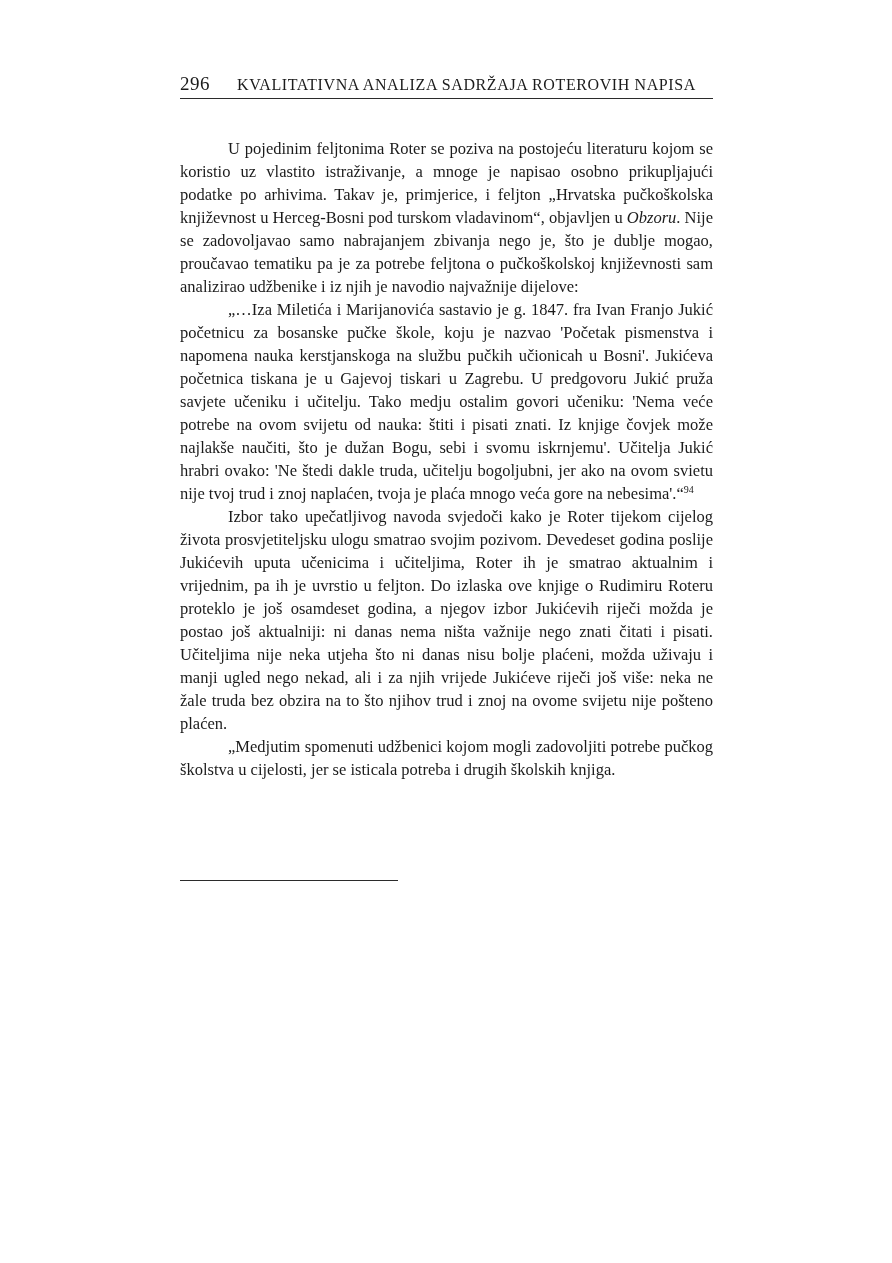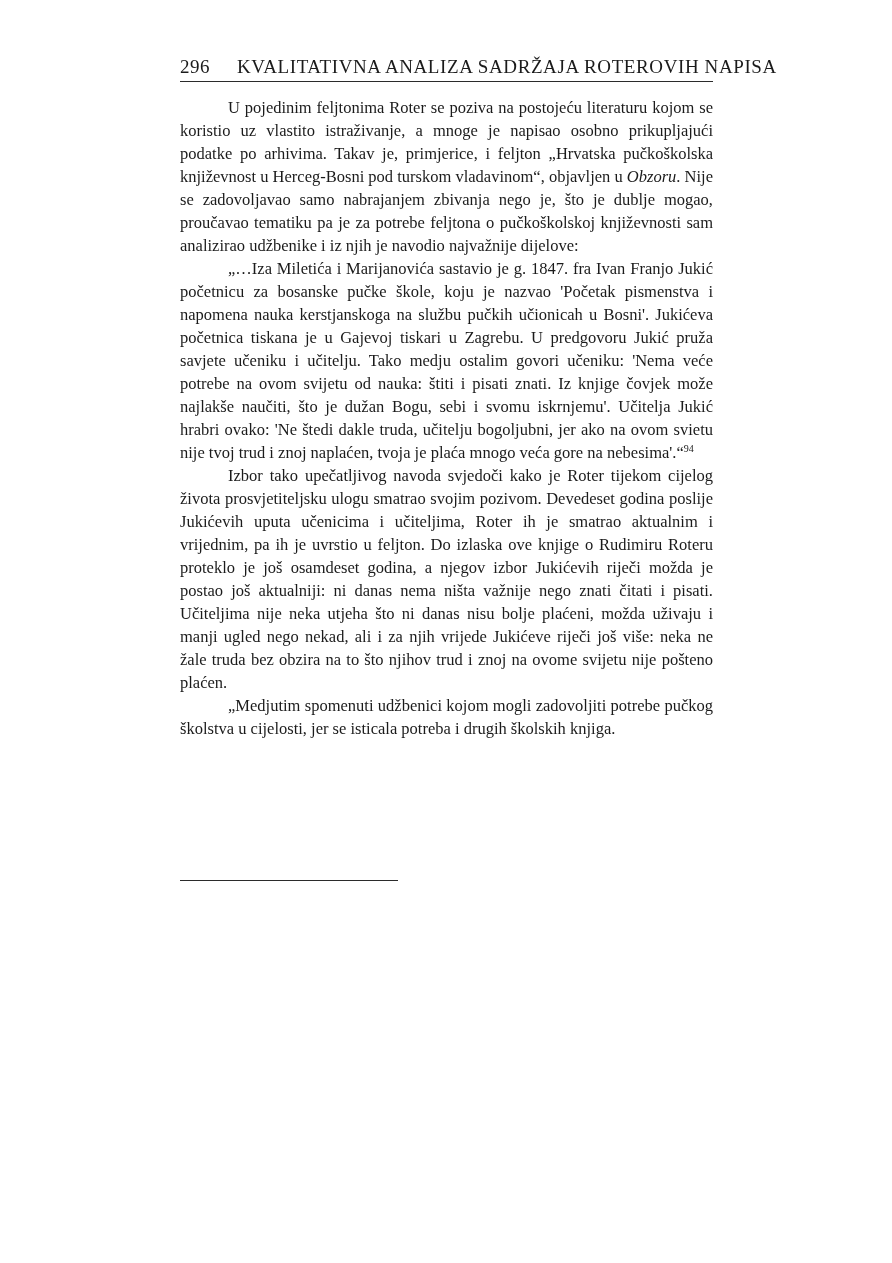--- a/index.html
+++ b/index.html
@@ -9,42 +9,42 @@
     width: 892px;
     height: 1263px;
     background: #ffffff;
     font-family: "Liberation Serif", serif;
     color: #1b1b1b;
     overflow: hidden;
   }
   .content {
     position: absolute;
     left: 180px;
-    top: 56px;
+    top: 73px;
     width: 533px;
   }
   .page-header {
     display: flex;
     align-items: baseline;
     padding-bottom: 3px;
     border-bottom: 1.6px solid #2b2b2b;
   }
   .page-number {
     font-size: 19px;
     letter-spacing: 0.5px;
     flex: 0 0 auto;
   }
   .running-title {
-    font-size: 19px;
+    font-size: 16px;
     letter-spacing: 0.6px;
     margin-left: 27px;
     white-space: nowrap;
   }
   .body-text {
-    margin-top: 14px;
+    margin-top: 38px;
     font-size: 16.5px;
     line-height: 23px;
     text-align: justify;
   }
   .para {
     margin: 0;
     text-indent: 48px;
   }
   .para em { font-style: italic; }
   .para sup, .footnote sup {

